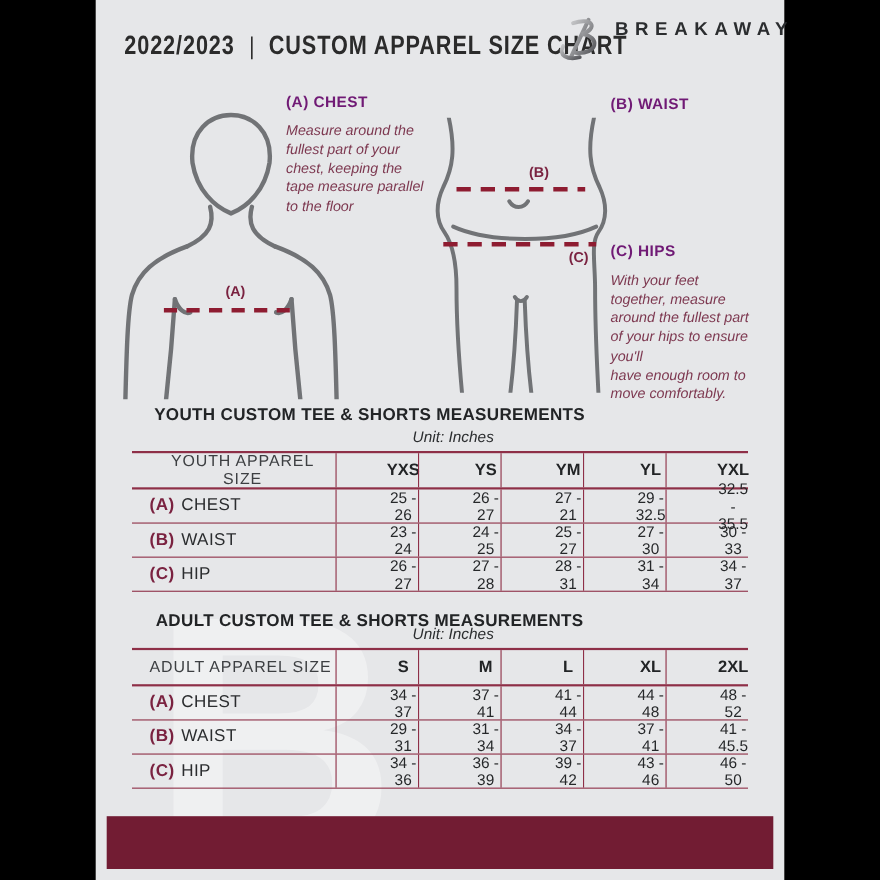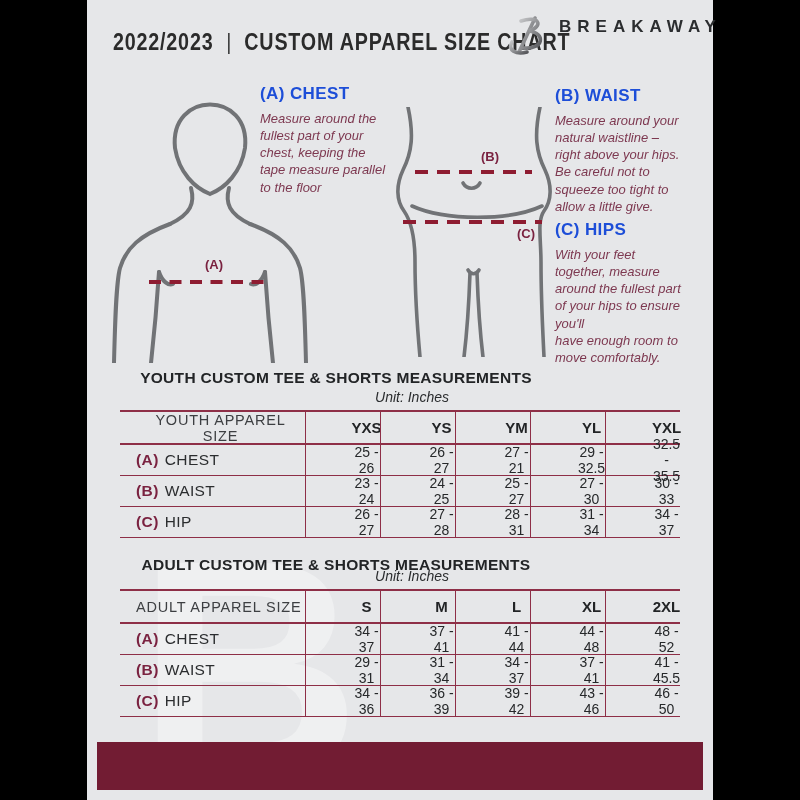--- a/index.html
+++ b/index.html
@@ -11,21 +11,21 @@
   
   .hdr { position:absolute; left:26px; top:28px; display:flex; align-items:center; gap:14px;
          transform:scaleX(0.82); transform-origin:left center; white-space:nowrap; }
   .hdr .year, .hdr .title { font-size:24px; font-weight:700; letter-spacing:1px; color:#2b2b2b; }
   .hdr .divider { font-size:22px; font-weight:400; color:#2b2b2b; padding:0 2px; }
   .logo { position:absolute; left:417px; top:12px; width:46px; height:46px; }
   .brand { position:absolute; left:472px; top:17px; font-size:17px; font-weight:700;
            letter-spacing:6px; color:#2b2d2f; }
 
   
-  .inst-heading { position:absolute; font-size:17px; font-weight:700; color:#1d4ed8; letter-spacing:0.4px; }
+  .inst-heading { position:absolute; font-size:14px; font-weight:700; color:#701a75; letter-spacing:0.4px; }
   .inst-body { position:absolute; font-size:13px; font-style:italic; color:#7d3850;
                line-height:1.32; white-space:pre-line; }
   .fig-label { position:absolute; font-size:13px; font-weight:700; color:#7a2240; }
 
   .fig { position:absolute; }
 
   
   .section-title { position:absolute; width:498px; text-align:center; font-size:15.5px;
                    font-weight:700; color:#222426; letter-spacing:0.3px; z-index:2; }
   .unit-line { position:absolute; width:626px; text-align:center; font-size:14px;
@@ -115,26 +115,20 @@
     <span class="fig-label" style="left:430px; top:226px;">(C)</span>
 
     <div class="inst-heading" style="left:173px; top:84px;">(A) CHEST</div>
     <div class="inst-body" style="left:173px; top:110px; width:140px;">Measure around the
 fullest part of your
 chest, keeping the
 tape measure parallel
 to the floor</div>
 
     <div class="inst-heading" style="left:468px; top:86px;">(B) WAIST</div>
-    <div class="inst-body" style="left:468px; top:112px; width:152px;">Measure around your
-natural waistline –
-right above your hips.
-Be careful not to
-squeeze too tight to
-allow a little give.</div>
 
     <div class="inst-heading" style="left:468px; top:220px;">(C) HIPS</div>
     <div class="inst-body" style="left:468px; top:246px; width:156px;">With your feet
 together, measure
 around the fullest part
 of your hips to ensure
 you'll
 have enough room to
 move comfortably.</div>
 

